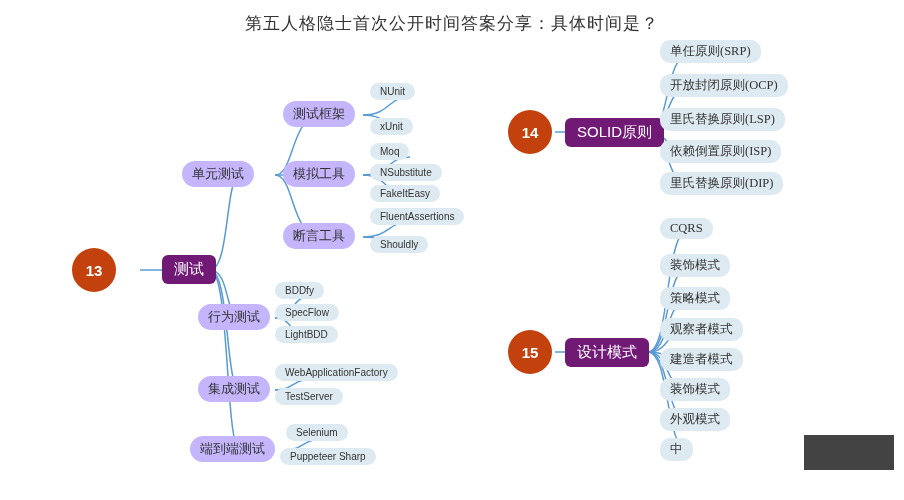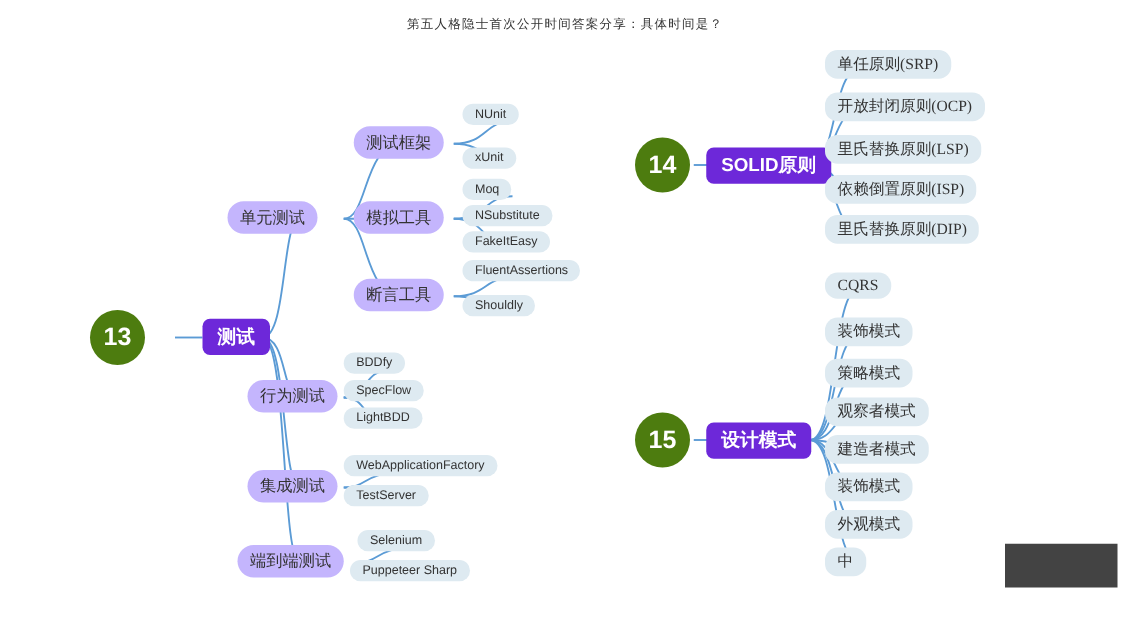--- a/index.html
+++ b/index.html
@@ -23,40 +23,40 @@
       top: 0; left: 0;
       width: 904px;
       height: 500px;
       pointer-events: none;
     }
     .node {
       position: absolute;
       display: flex;
       align-items: center;
       justify-content: center;
-      font-size: 10px;
+      font-size: 17px;
       color: #333;
       white-space: nowrap;
     }
     .node-circle {
       border-radius: 50%;
-      background: #4d7c0f;
+      background: #c2410c;
       color: #fff;
-      font-size: 20px;
+      font-size: 15px;
       font-weight: bold;
       width: 44px;
       height: 44px;
     }
     .node-main {
-      background: #6d28d9;
+      background: #701a75;
       color: #fff;
       border-radius: 6px;
       padding: 5px 12px;
       font-size: 15px;
-      font-weight: bold;
+      font-weight: normal;
     }
     .node-mid {
       background: #c4b5fd;
       color: #333;
       border-radius: 14px;
       padding: 4px 10px;
       font-size: 13px;
     }
     .node-leaf {
       background: #deeaf1;

